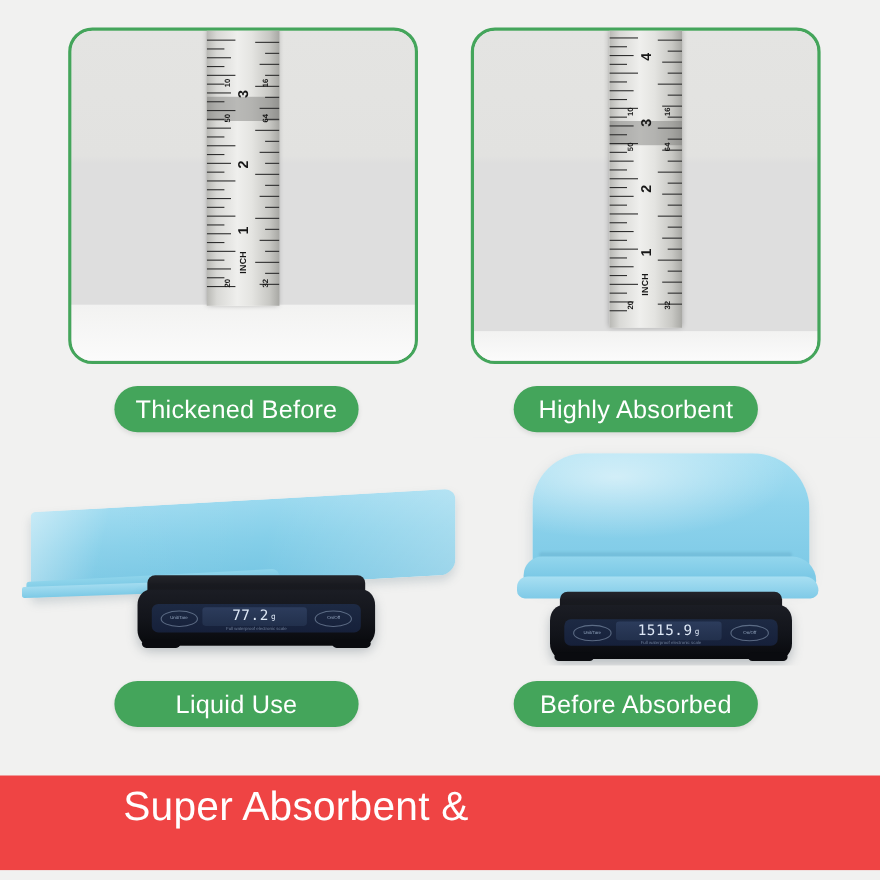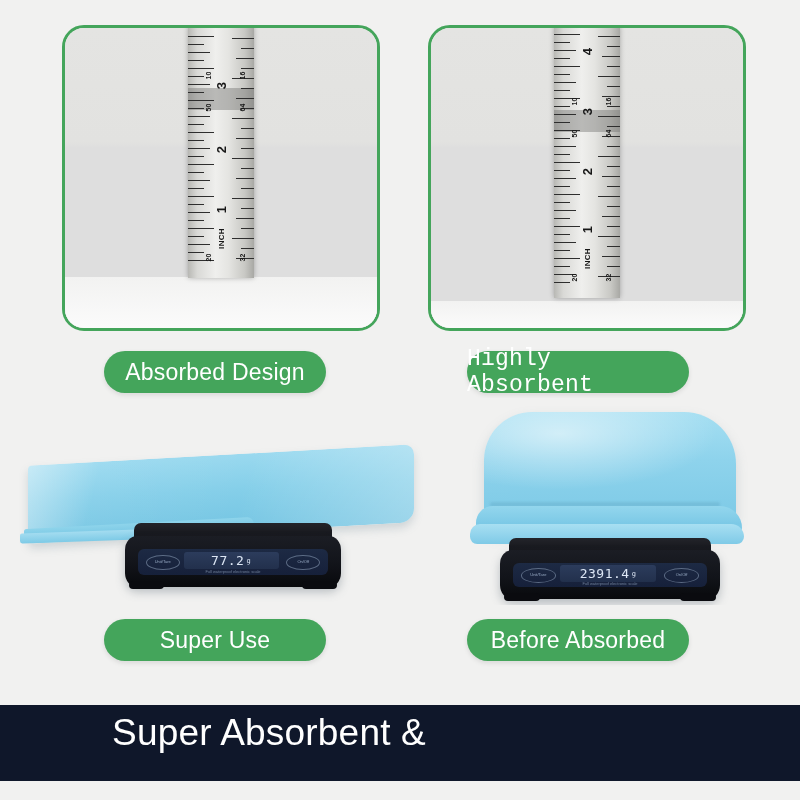--- a/index.html
+++ b/index.html
@@ -90,21 +90,21 @@
     position:absolute;
     background:#44a55b;
     color:#ffffff;
     border-radius:26px;
     display:flex;align-items:center;justify-content:center;
     font-size:23px;
     letter-spacing:.2px;
     box-shadow:0 2px 5px rgba(0,0,0,.10);
   }
   #pill-thickened{left:104px;top:351px;width:222px;height:42px;}
-  #pill-absorbent{left:467px;top:351px;width:222px;height:42px;font-family:Liberation Mono, monospace;}
+  #pill-absorbent{left:467px;top:351px;width:222px;height:42px;}
   #pill-before   {left:104px;top:619px;width:222px;height:42px;}
   #pill-liquid   {left:467px;top:619px;width:222px;height:42px;}
 
   
   .scene{position:absolute;overflow:hidden;background:#f1f1f0;}
   #scene-left{left:10px;top:415px;width:420px;height:190px;}
   #scene-right{left:430px;top:398px;width:370px;height:207px;}
 
   
   .flat-pad{
@@ -205,22 +205,22 @@
   }
   .scale-foot{
     position:absolute;bottom:-4%;height:16%;width:16%;
     background:#0a0b0f;border-radius:4px;
   }
   .scale-foot.l{left:2%;}
   .scale-foot.r{right:2%;}
 
   
   #banner{
-    position:absolute;left:0;right:0;top:705px;height:76px;
-    background:#0f172a;
+    position:absolute;left:0;right:0;top:705px;height:86px;
+    background:#ef4444;
   }
   #banner-headline{
     position:absolute;left:112px;top:8px;
     color:#ffffff;font-size:37px;line-height:1.10;font-weight:400;
     letter-spacing:.2px;
   }
   .headline-line{display:block;}
 </style>
 </head>
 <body>
@@ -401,21 +401,21 @@
           <div class="ruler-num small" style="top:104px;margin-left:12px;">64</div>
           <div class="ruler-num small" style="top:248px;margin-left:-22px;">20</div>
           <div class="ruler-num small" style="top:248px;margin-left:12px;">32</div>
 
           <div class="ruler-unit" style="top:228px;">INCH</div>
         </div>
       </div>
     </div>
   </div>
 
-  <div class="pill" id="pill-thickened">Absorbed  Design</div>
+  <div class="pill" id="pill-thickened">Thickened  Before</div>
   <div class="pill" id="pill-absorbent">Highly Absorbent</div>
 
   <div class="scene" id="scene-left">
     <div class="flat-pad"></div>
     <div class="flat-pad-lip"></div>
     <div class="flat-pad-lip2"></div>
 
     <div class="scale" id="scale-left">
       <div class="scale-platform"></div>
       <div class="scale-body">
@@ -441,33 +441,33 @@
     <div class="bulk-fold"></div>
     <div class="bulk-fold2"></div>
 
     <div class="scale" id="scale-right">
       <div class="scale-platform"></div>
       <div class="scale-body">
         <div class="scale-face">
           <div class="scale-brand"></div>
           <div class="scale-btn left">Unit/Tare</div>
           <div class="lcd">
-            <span class="lcd-value">2391.4</span>
+            <span class="lcd-value">1515.9</span>
             <span class="lcd-value lcd-unit">g</span>
           </div>
           <div class="scale-btn right">On/Off</div>
           <div class="scale-caption">Full waterproof electronic scale</div>
         </div>
         <div class="scale-foot l"></div>
         <div class="scale-foot r"></div>
       </div>
     </div>
   </div>
 
-  <div class="pill" id="pill-before">Super Use</div>
+  <div class="pill" id="pill-before">Liquid Use</div>
   <div class="pill" id="pill-liquid">Before Absorbed</div>
 
   <div id="banner">
     <div id="banner-headline">
       <span class="headline-line">Super Absorbent &amp;</span>
     </div>
 
   </div>
 
 </div>

